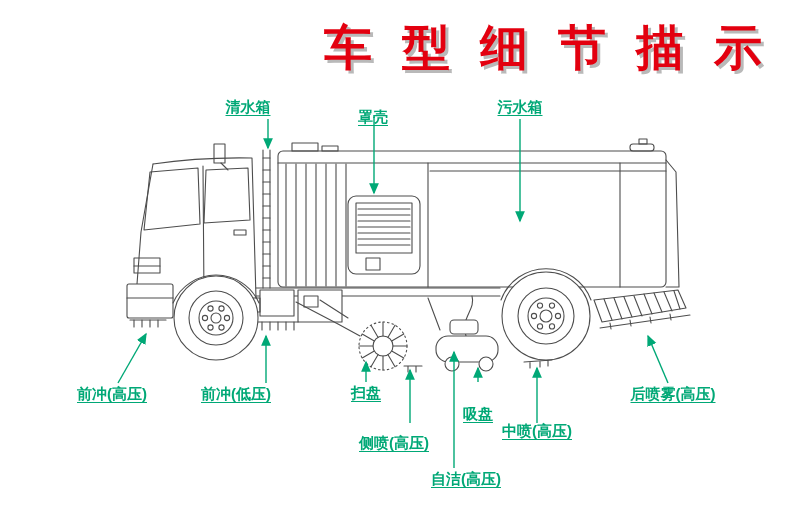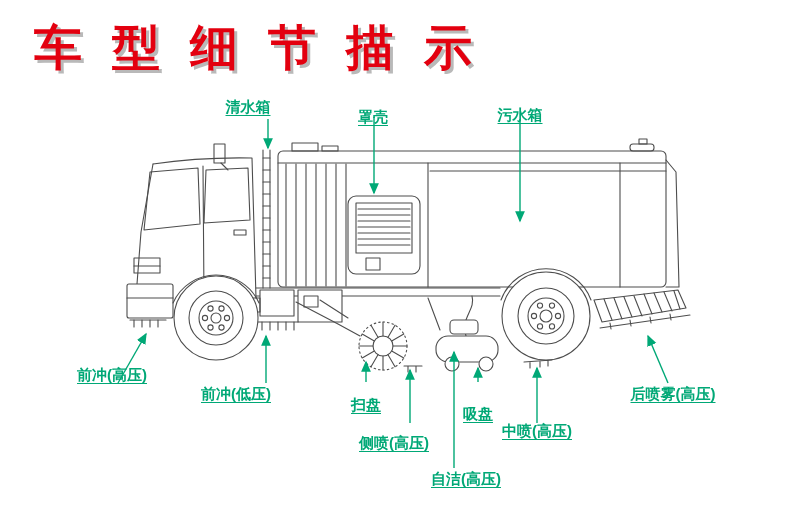--- a/index.html
+++ b/index.html
@@ -1,20 +1,20 @@
 <!DOCTYPE html>
 <html><head>
 <meta charset="utf-8">
 <style>
   html,body{margin:0;padding:0;background:#fff;}
   .stage{position:relative;width:800px;height:505px;background:#fff;overflow:hidden;
          font-family:"Liberation Sans", sans-serif;}
-  .title{position:absolute;top:16px;left:0;right:8px;text-align:left;
+  .title{position:absolute;top:16px;left:0;right:8px;text-align:right;
          font-family:"Liberation Serif", serif;font-weight:bold;font-size:48px;
-         color:#e3000f;letter-spacing:30px;padding-left:34px;
+         color:#e3000f;letter-spacing:30px;padding-left:14px;
          text-shadow:3px 3px 0 #b9b9b9;white-space:nowrap;}
   .label{position:absolute;transform:translateX(-50%);
          font-weight:bold;font-size:15px;color:#00a876;
          text-decoration:underline;text-underline-offset:3px;white-space:nowrap;}
   svg.diagram{position:absolute;left:0;top:0;}
 </style>
 </head>
 <body>
 
 <div class="stage">
@@ -152,23 +152,23 @@
       <line x1="478" y1="382" x2="478" y2="368" marker-end="url(#ah)"></line>
       <line x1="668" y1="383" x2="648" y2="336" marker-end="url(#ah)"></line>
       <line x1="410" y1="423" x2="410" y2="370" marker-end="url(#ah)"></line>
       <line x1="537" y1="423" x2="537" y2="368" marker-end="url(#ah)"></line>
       <line x1="454" y1="468" x2="454" y2="352" marker-end="url(#ah)"></line>
     </g>
   </svg>
 
   <div class="label" style="left:248px;top:98px">清水箱</div>
   <div class="label" style="left:373px;top:108px">罩壳</div>
-  <div class="label" style="left:520px;top:106px">污水箱</div>
-  <div class="label" style="left:112px;top:366px">前冲(高压)</div>
+  <div class="label" style="left:520px;top:98px">污水箱</div>
+  <div class="label" style="left:112px;top:385px">前冲(高压)</div>
   <div class="label" style="left:236px;top:385px">前冲(低压)</div>
-  <div class="label" style="left:366px;top:396px">扫盘</div>
+  <div class="label" style="left:366px;top:384px">扫盘</div>
   <div class="label" style="left:478px;top:405px">吸盘</div>
   <div class="label" style="left:673px;top:385px">后喷雾(高压)</div>
   <div class="label" style="left:394px;top:434px">侧喷(高压)</div>
   <div class="label" style="left:537px;top:422px">中喷(高压)</div>
   <div class="label" style="left:466px;top:470px">自洁(高压)</div>
 
 </div>
 
 </body></html>

